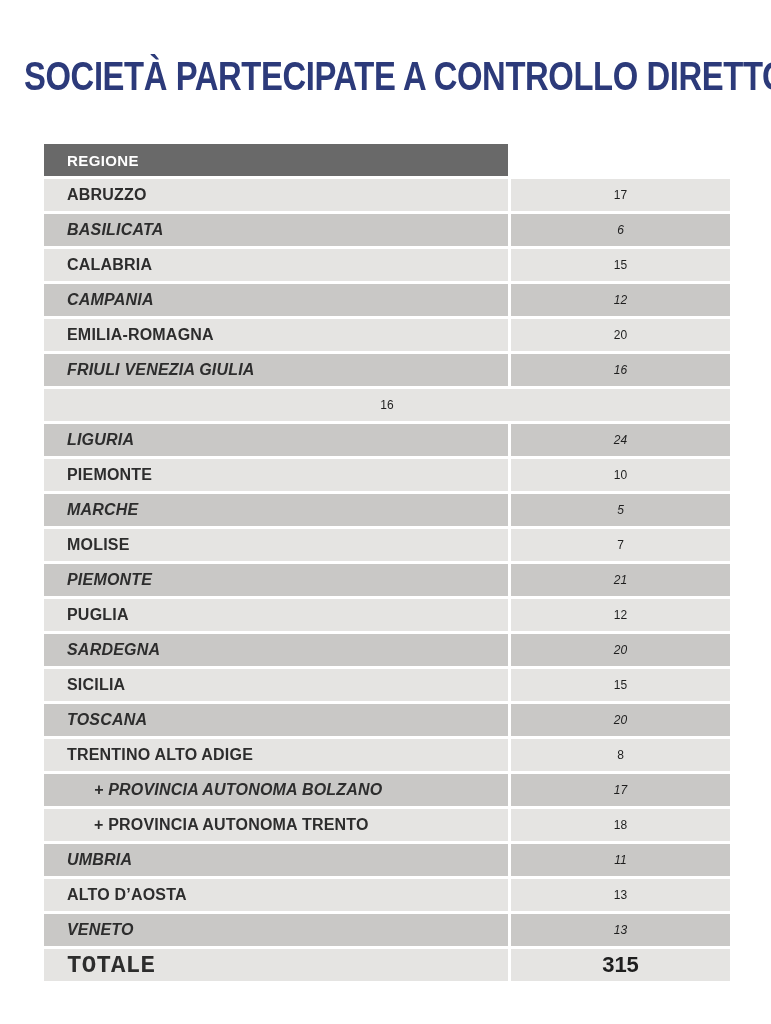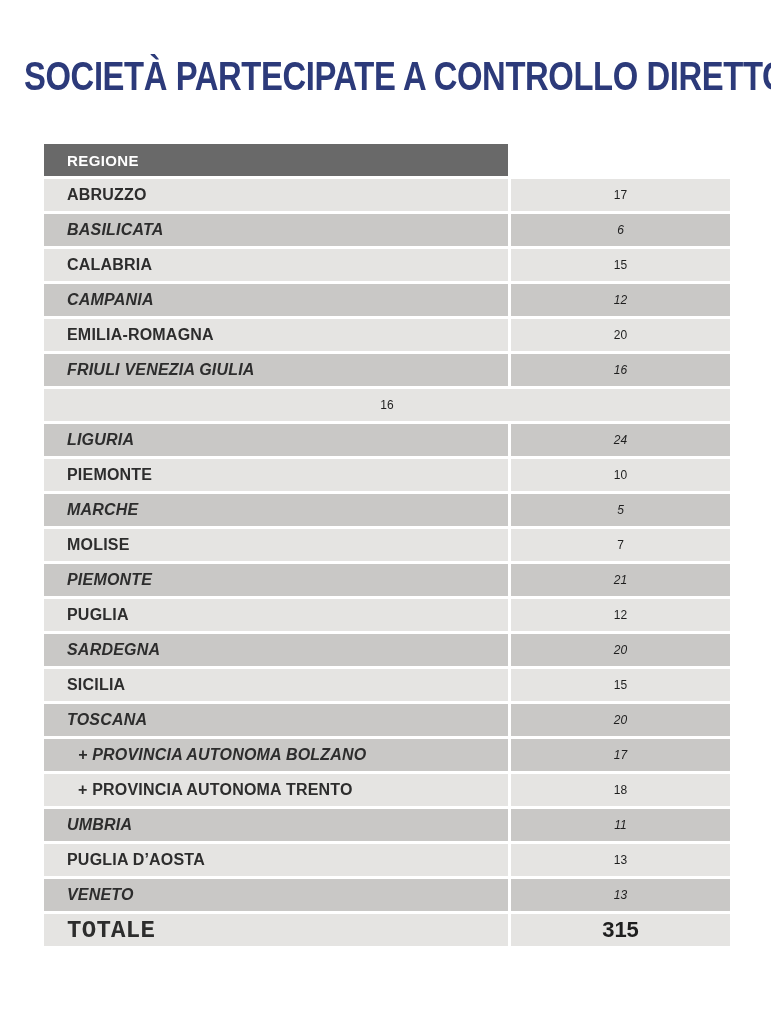--- a/index.html
+++ b/index.html
@@ -61,21 +61,21 @@
   .row.header .cell-label,
   .row.header .cell-value{
     background:var(--header-bg);
     color:var(--header-text);
     font-weight:bold;
     font-size:15px;
     letter-spacing:0.4px;
   }
   .row.light .cell-label,.row.light .cell-value{background:var(--row-light);text-align:center;}
   .row.dark  .cell-label,.row.dark  .cell-value{background:var(--row-dark);font-style:italic;}
-  .row.indent .cell-label{padding-left:34px;}
+  .row.indent .cell-label{padding-left:50px;}
   .row.total .cell-label{font-size:24px;letter-spacing:0.3px;font-family:Liberation Mono, monospace;}
   .row.total .cell-value{font-weight:bold;font-size:22px;}
 </style>
 </head>
 <body>
 
 <h1 class="page-title">SOCIETÀ PARTECIPATE A CONTROLLO DIRETTO</h1>
 
 <div class="table">
   <div class="row header">
@@ -138,34 +138,38 @@
     <div class="cell-value">20</div>
   </div>
       <div class="row light">
     <div class="cell-label">SICILIA</div>
     <div class="cell-value">15</div>
   </div>
       <div class="row dark">
     <div class="cell-label">TOSCANA</div>
     <div class="cell-value">20</div>
   </div>
+      <div class="row light">
+    <div class="cell-label">TRENTINO ALTO ADIGE</div>
+    <div class="cell-value">8</div>
+  </div>
       <div class="row dark indent">
     <div class="cell-label">+ PROVINCIA AUTONOMA BOLZANO</div>
     <div class="cell-value">17</div>
   </div>
       <div class="row light indent">
     <div class="cell-label">+ PROVINCIA AUTONOMA TRENTO</div>
     <div class="cell-value">18</div>
   </div>
       <div class="row dark">
     <div class="cell-label">UMBRIA</div>
     <div class="cell-value">11</div>
   </div>
       <div class="row light">
-    <div class="cell-label">PUGLIA D’AOSTA</div>
+    <div class="cell-label">ALTO D’AOSTA</div>
     <div class="cell-value">13</div>
   </div>
       <div class="row dark">
     <div class="cell-label">VENETO</div>
     <div class="cell-value">13</div>
   </div>
       <div class="row light total">
     <div class="cell-label">TOTALE</div>
     <div class="cell-value">315</div>
   </div>

